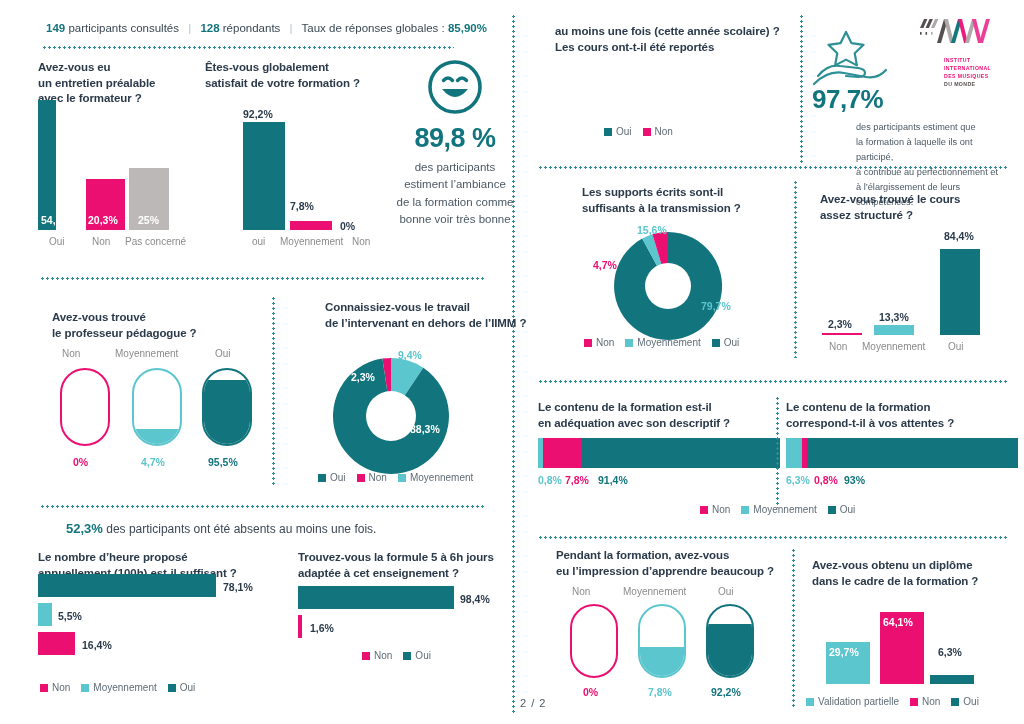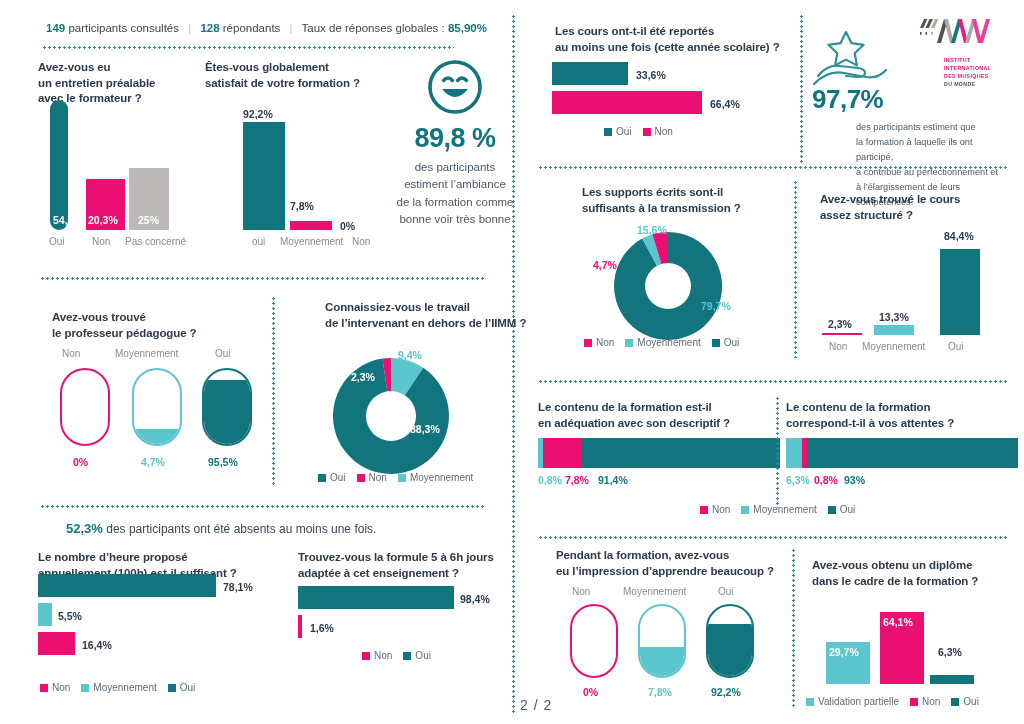--- a/index.html
+++ b/index.html
@@ -57,21 +57,21 @@
   .legend{ position:absolute; display:flex; gap:11px; align-items:center; }
   .legend .li{ display:flex; gap:4px; align-items:center; font-size:10px; color:#5f6b75; }
   .legend .sw{ width:8px; height:8px; display:inline-block; }
 
   .bignum{ font-size:27px; font-weight:bold; color:#12757d; letter-spacing:-0.5px; }
   .bigtxt{ font-size:11.5px; color:#4b5864; line-height:1.5; }
 
   .statline{ font-size:12px; color:#3a4754; }
   .statline b{ color:#12757d; font-size:13px; }
 
-  .pagenum{ position:absolute; font-size:14px; color:#4b5864; letter-spacing:1px; }
+  .pagenum{ position:absolute; font-size:11px; color:#4b5864; letter-spacing:1px; }
 
   
   .logoTxt{ font-size:5.2px; font-weight:bold; line-height:1.55; letter-spacing:0.4px; }
 </style>
 </head>
 <body>
 
 <div class="page">
 
   <div class="abs hdr">
@@ -87,21 +87,21 @@
   <div class="abs dotline-h" style="left:42px; top:46px; width:412px;"></div>
 
   <div class="abs dotline-v" style="left:512px; top:14px; height:700px;"></div>
 
   <div class="abs" style="left:38px; top:60px; width:180px;">
     <div class="qtitle">Avez-vous eu</div>
     <div class="qtitle">un entretien préalable</div>
     <div class="qtitle">avec le formateur ?</div>
   </div>
   <div class="abs" style="left:38px; top:100px; width:170px; height:130px;">
-    <div class="abs" style="left:12px;  bottom:0; width:18px; height:130px; background:#12757d;border-radius:14px;">
+    <div class="abs" style="left:0;  bottom:0; width:18px; height:130px; background:#12757d;">
       <div class="abs val white" style="left:3px; bottom:4px;">54,7%</div>
     </div>
     <div class="abs" style="left:48px; bottom:0; width:39px; height:51px; background:#ec0f72;">
       <div class="abs val white" style="left:2px; bottom:4px;">20,3%</div>
     </div>
     <div class="abs" style="left:91px; bottom:0; width:40px; height:62px; background:#bcb8b8;">
       <div class="abs val white" style="left:9px; bottom:4px;">25%</div>
     </div>
   </div>
   <div class="abs" style="left:38px; top:236px; width:175px;">
@@ -259,28 +259,22 @@
         <i class="sw" style="background:#ec0f72;"></i>
         <span>Non</span>
       </span>
     <span class="li">
         <i class="sw" style="background:#12757d;"></i>
         <span>Oui</span>
       </span>
   </div>
 
   <div class="abs" style="left:555px; top:24px; width:250px;">
+    <div class="qtitle">au moins une fois (cette année scolaire) ?</div>
     <div class="qtitle">Les cours ont-t-il été reportés</div>
-    <div class="qtitle">au moins une fois (cette année scolaire) ?</div>
-  </div>
-  <div class="abs" style="left:552px; top:62px; width:250px; height:60px;">
-    <div class="abs" style="left:0; top:0;  width:76px; height:23px; background:#12757d;"></div>
-    <span class="abs val dark" style="left:84px; top:7px;">33,6%</span>
-    <div class="abs" style="left:0; top:29px; width:150px; height:23px; background:#ec0f72;"></div>
-    <span class="abs val dark" style="left:158px; top:36px;">66,4%</span>
   </div>
   <div class="legend" style="left:604px; top:126px;">
     <span class="li">
         <i class="sw" style="background:#12757d;"></i>
         <span>Oui</span>
       </span>
     <span class="li">
         <i class="sw" style="background:#ec0f72;"></i>
         <span>Non</span>
       </span>

